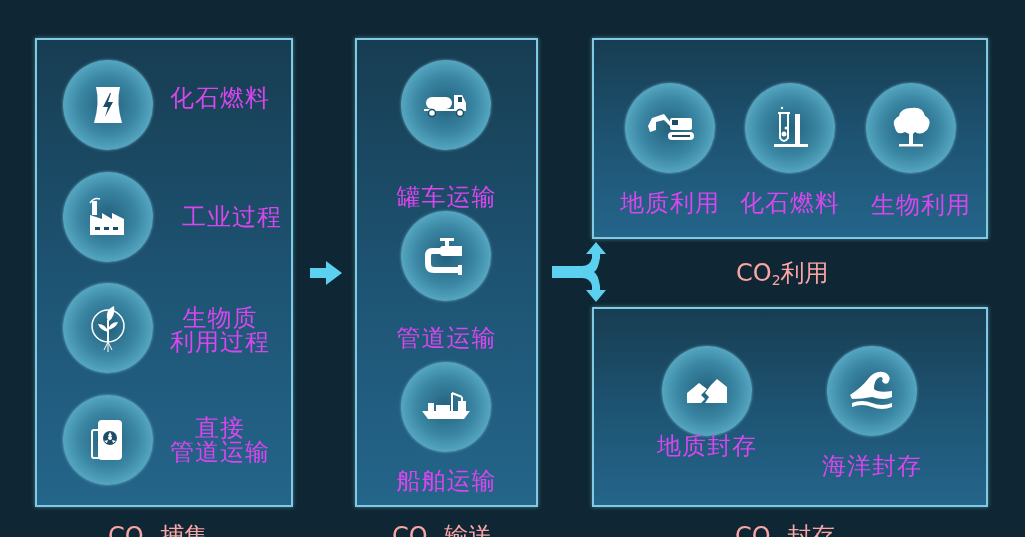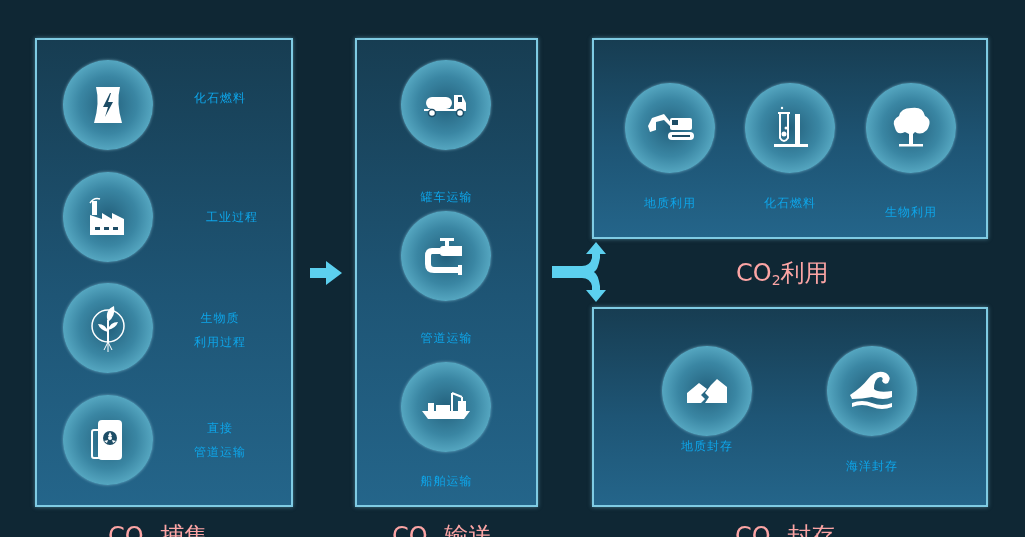--- a/index.html
+++ b/index.html
@@ -15,21 +15,21 @@
     box-shadow: 0 0 4px rgba(127,203,227,0.5);
   }
   .circle {
     position:absolute; width:90px; height:90px; border-radius:50%;
     background: radial-gradient(circle at 50% 50%, #23607c 0%, #3a86a3 45%, #5fb2cb 80%, #77c4da 100%);
     box-shadow: 0 0 3px rgba(160,220,236,0.6);
     display:flex; align-items:center; justify-content:center;
   }
   .circle svg { width:56px; height:56px; }
   .lbl {
-    position:absolute; color:#0ea5e9; font-size:12px; line-height:24px;
+    position:absolute; color:#d946ef; font-size:24px; line-height:24px;
     text-align:center; letter-spacing:1px;
   }
   .title {
     position:absolute; color:#fca5a5; font-size:24px; font-weight:normal;
     white-space:nowrap;
   }
   .title sub { font-size:14px; vertical-align:-4px; }
   .arrow { position:absolute; }
 </style>
 </head>
@@ -178,21 +178,21 @@
 <div class="lbl" style="left:730px;top:191px;width:120px;">
   <span>化石燃料</span>
 </div>
 
 <div class="circle" style="left:866px;top:83px;">
   <svg viewBox="0 0 56 56">
     <path d="M28 8 Q40 6 42 16 Q50 20 44 30 Q38 36 32 32 L30 34 V44 H26 V34 L22 32 Q14 36 12 28 Q8 20 16 16 Q18 8 28 8 Z" fill="#fff"></path>
     <rect x="16" y="44" width="24" height="2.5" fill="#fff"></rect>
   </svg>
 </div>
-<div class="lbl" style="left:851px;top:200px;width:120px;">
+<div class="lbl" style="left:851px;top:193px;width:120px;text-align:right;">
   <span>生物利用</span>
 </div>
 
 <div class="title" style="left:736px;top:257px;">
   <span>CO</span><sub>2</sub><span>利用</span>
 </div>
 
 <div class="panel" style="left:592px;top:307px;width:396px;height:200px;"></div>
 
 <div class="circle" style="left:662px;top:346px;">

